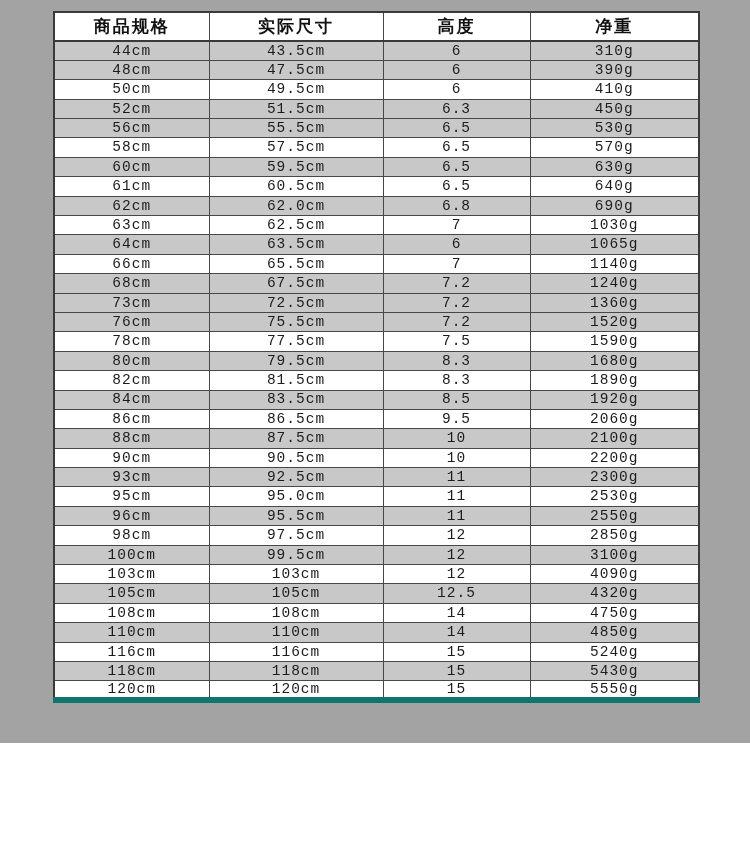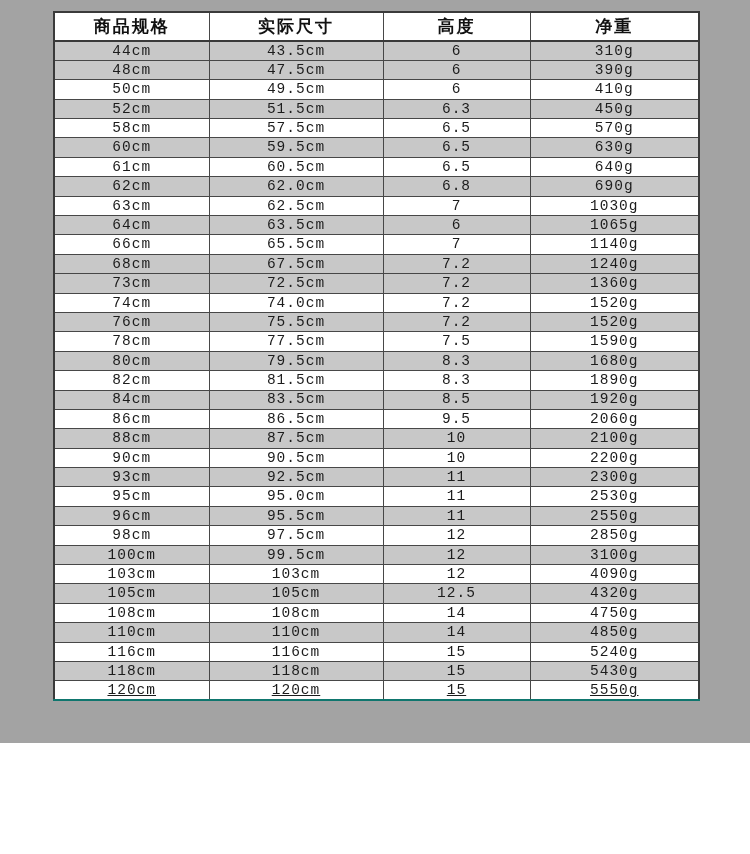--- a/index.html
+++ b/index.html
@@ -49,21 +49,21 @@
     font-size: 14.5px;
     letter-spacing: 1px;
     line-height: 1;
   }
   table.size-chart tr.shade td { background: #c8c8c8; }
   table.size-chart tr.plain td { background: #ffffff; }
   table.size-chart th:first-child,
   table.size-chart td:first-child { border-left: 2px solid #3a3a3a; }
   table.size-chart th:last-child,
   table.size-chart td:last-child { border-right: 2px solid #3a3a3a; }
-  table.size-chart tbody tr:last-child td { border-bottom: 2px solid #0f766e; text-decoration: underline; }
+  table.size-chart tbody tr:last-child td { border-bottom: 6px solid #0f766e; }
   .footer-note {
     position: absolute;
     left: 0;
     top: 826px;
     width: 750px;
     text-align: center;
     font-family: "Liberation Sans", "DejaVu Sans", sans-serif;
     font-size: 22px;
     font-weight: bold;
     color: #000000;
@@ -108,20 +108,26 @@
           <td>49.5cm</td>
           <td>6</td>
           <td>410g</td>
         </tr>
         <tr class="shade">
           <td>52cm</td>
           <td>51.5cm</td>
           <td>6.3</td>
           <td>450g</td>
         </tr>
+        <tr class="shade">
+          <td>56cm</td>
+          <td>55.5cm</td>
+          <td>6.5</td>
+          <td>530g</td>
+        </tr>
         <tr class="plain">
           <td>58cm</td>
           <td>57.5cm</td>
           <td>6.5</td>
           <td>570g</td>
         </tr>
         <tr class="shade">
           <td>60cm</td>
           <td>59.5cm</td>
           <td>6.5</td>
@@ -162,26 +168,20 @@
           <td>67.5cm</td>
           <td>7.2</td>
           <td>1240g</td>
         </tr>
         <tr class="shade">
           <td>73cm</td>
           <td>72.5cm</td>
           <td>7.2</td>
           <td>1360g</td>
         </tr>
-        <tr class="plain">
-          <td>74cm</td>
-          <td>74.0cm</td>
-          <td>7.2</td>
-          <td>1520g</td>
-        </tr>
         <tr class="shade">
           <td>76cm</td>
           <td>75.5cm</td>
           <td>7.2</td>
           <td>1520g</td>
         </tr>
         <tr class="plain">
           <td>78cm</td>
           <td>77.5cm</td>
           <td>7.5</td>

